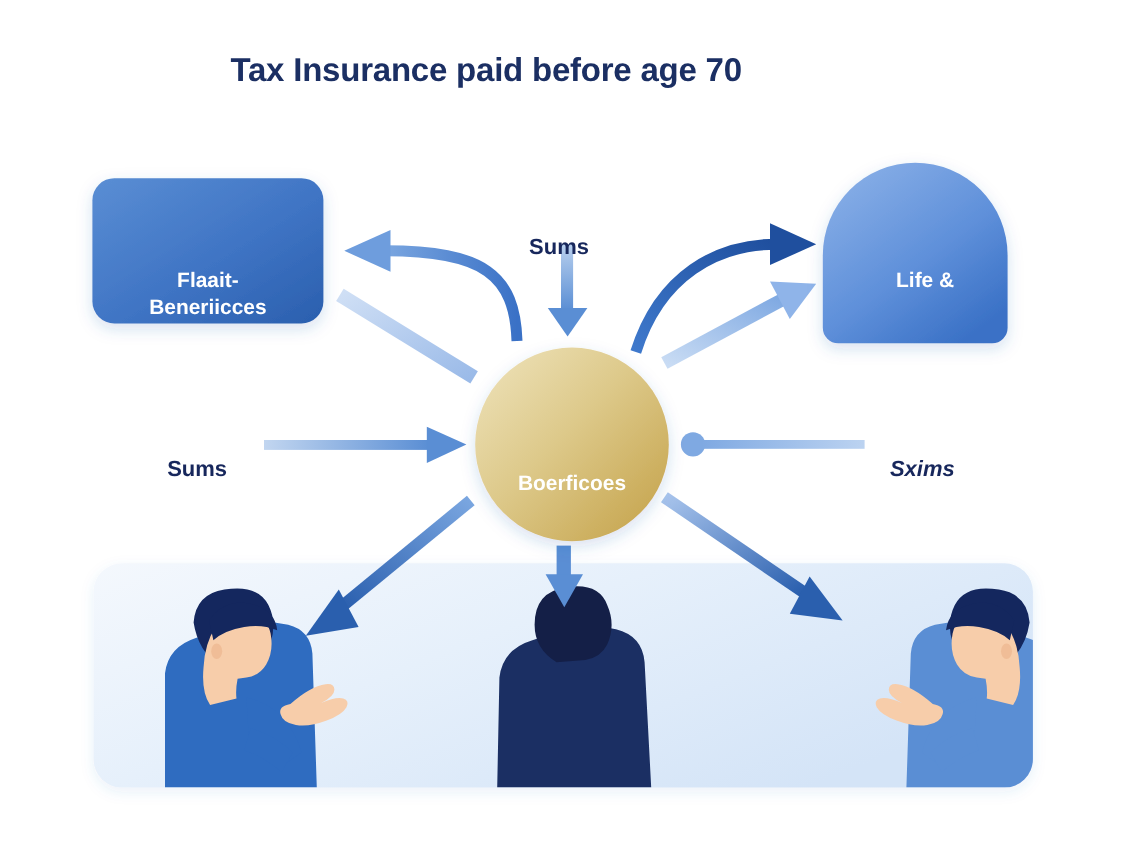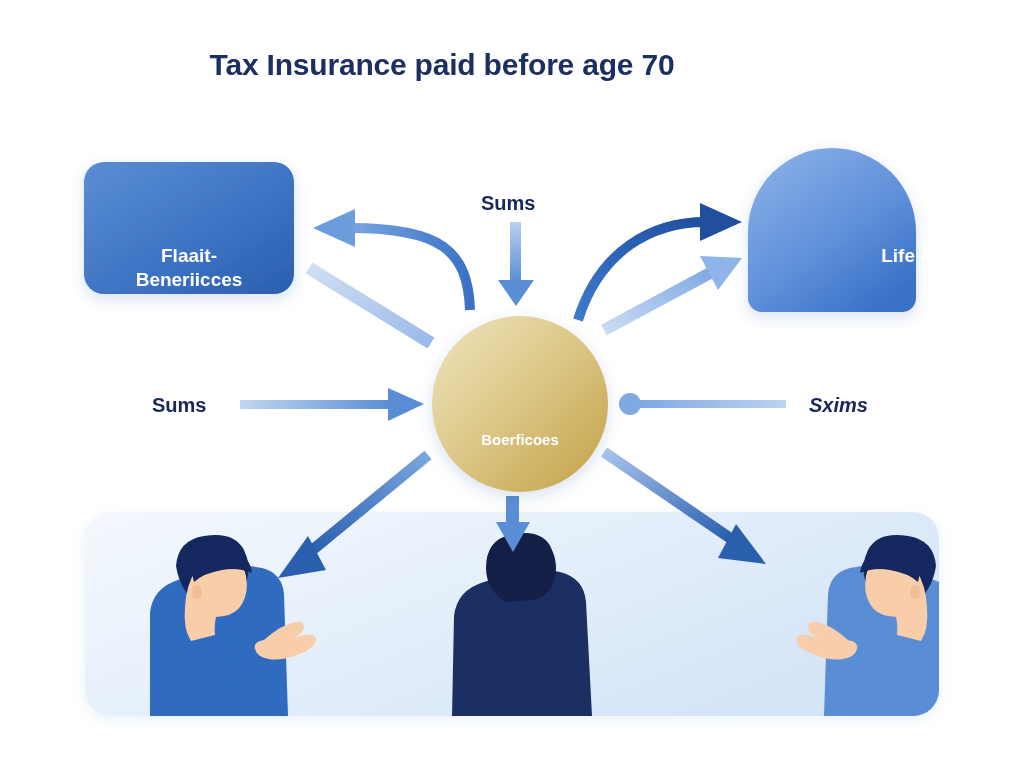--- a/index.html
+++ b/index.html
@@ -49,35 +49,35 @@
     left: 86px;
     top: 196px;
     width: 206px;
     font-size: 19px;
   }
   .dome-label {
     left: 748px;
     top: 196px;
     width: 186px;
     font-size: 19px;
-    text-align: right;
   }
   .circle-label {
     left: 432px;
     top: 392px;
     width: 176px;
-    font-size: 15px;
+    font-size: 19px;
     transform: translateY(-50%);
   }
   .flow-label {
     position: absolute;
     color: #17275c;
     font-weight: bold;
     font-size: 20px;
     white-space: nowrap;
+    margin-top: 22px;
   }
   .lbl-top { left: 481px; top: 192px; }
   .lbl-left { left: 152px; top: 394px; }
   .lbl-right { left: 809px; top: 394px; font-style: italic; }
 </style>
 </head>
 <body>
 
 <div id="canvas">
 

